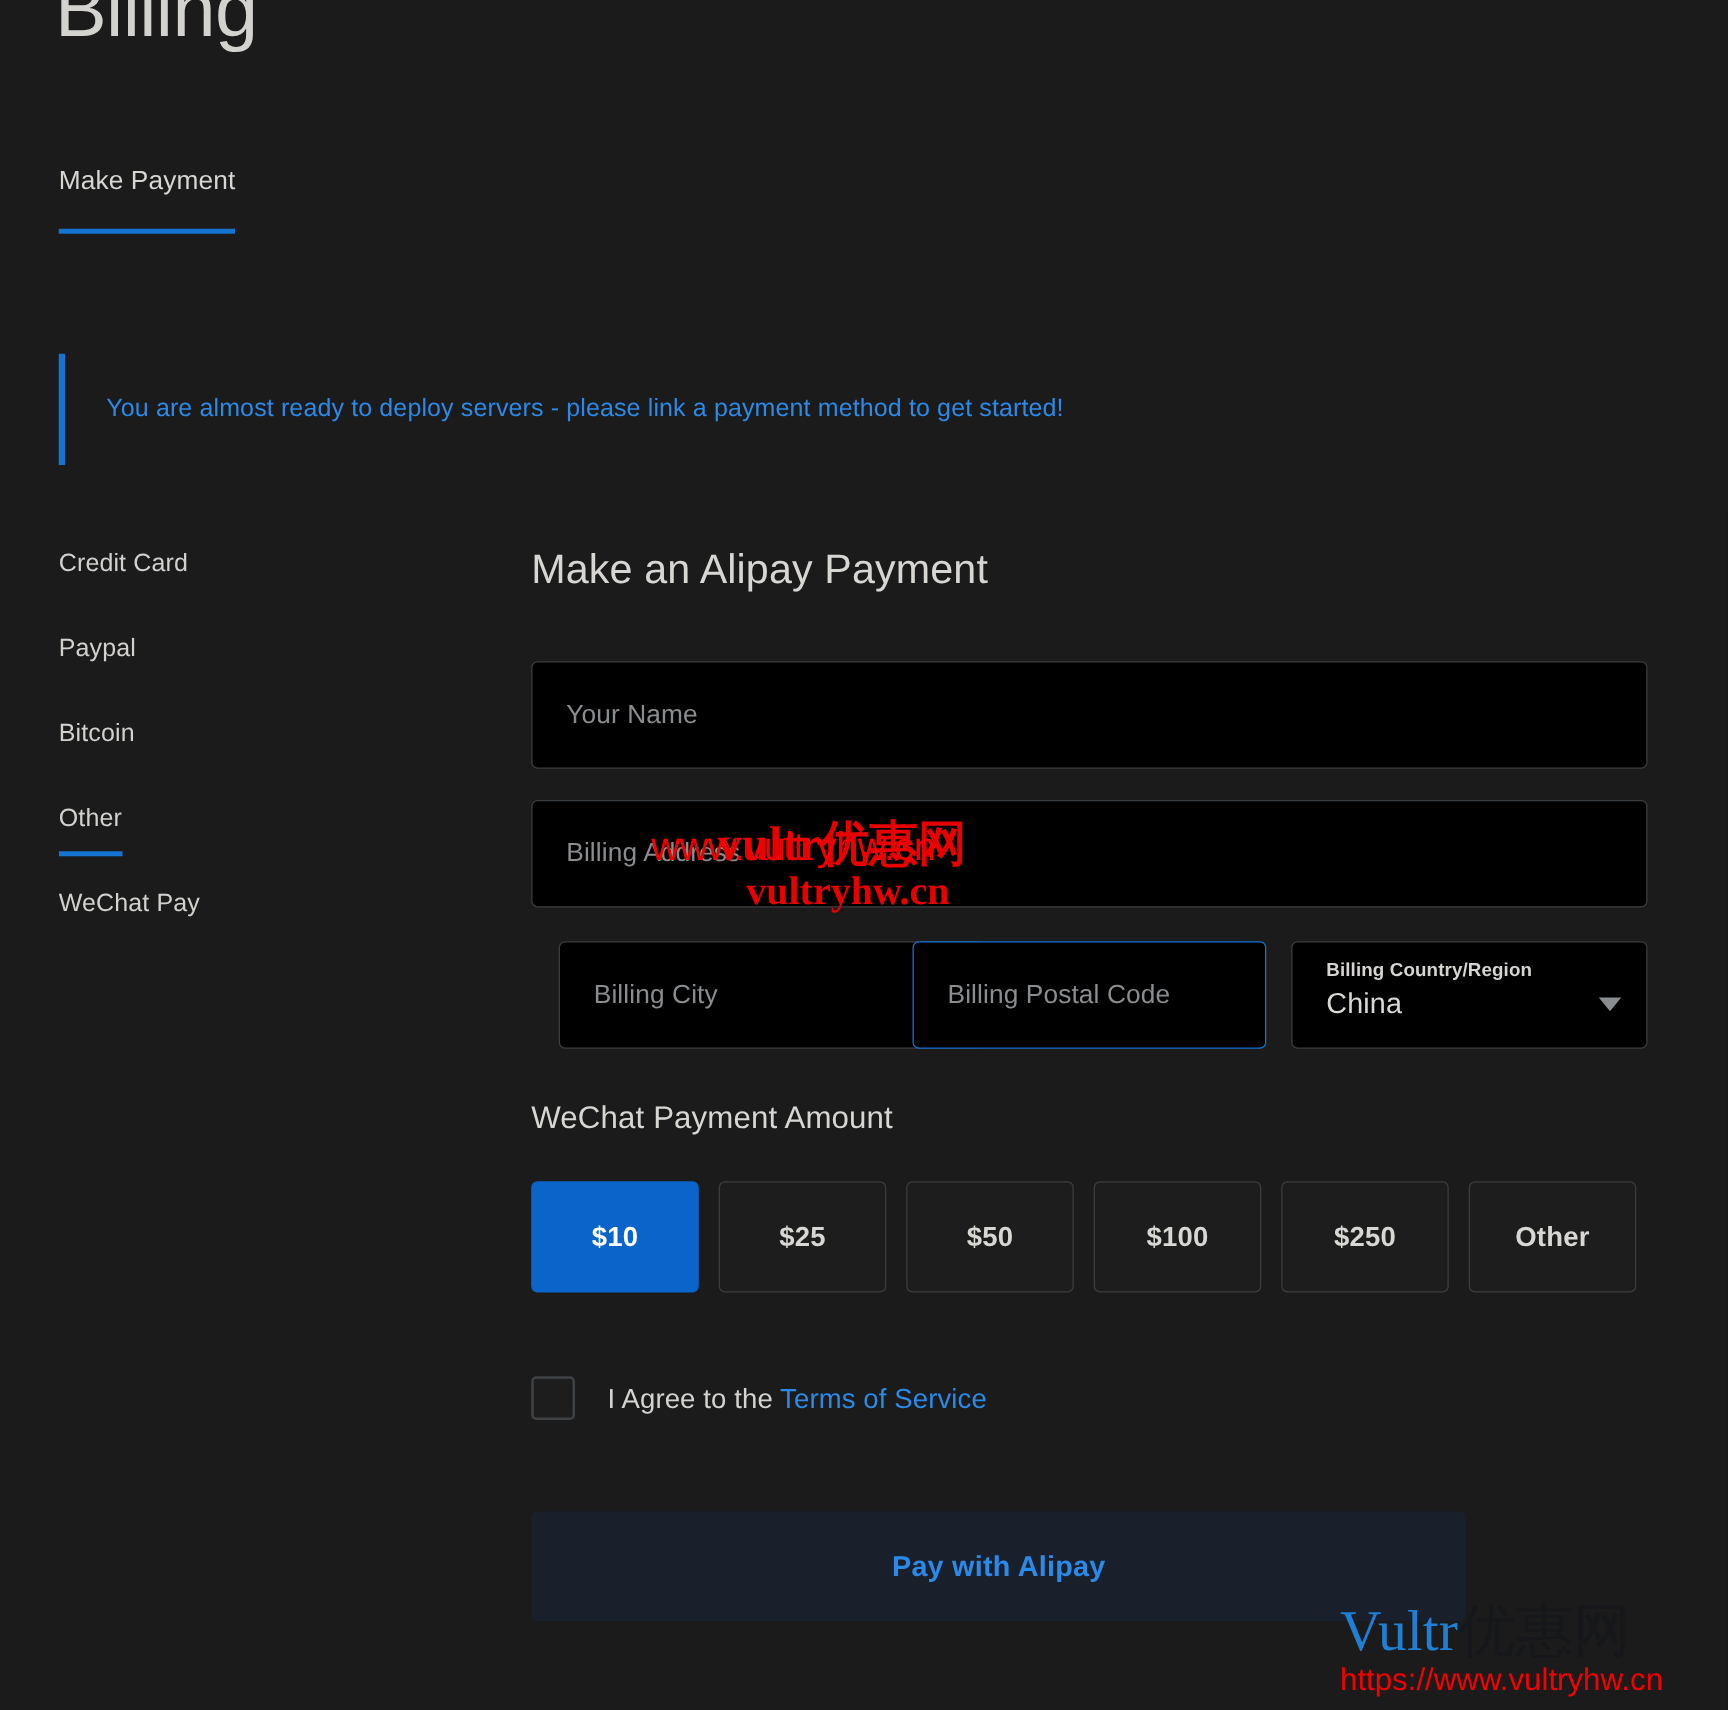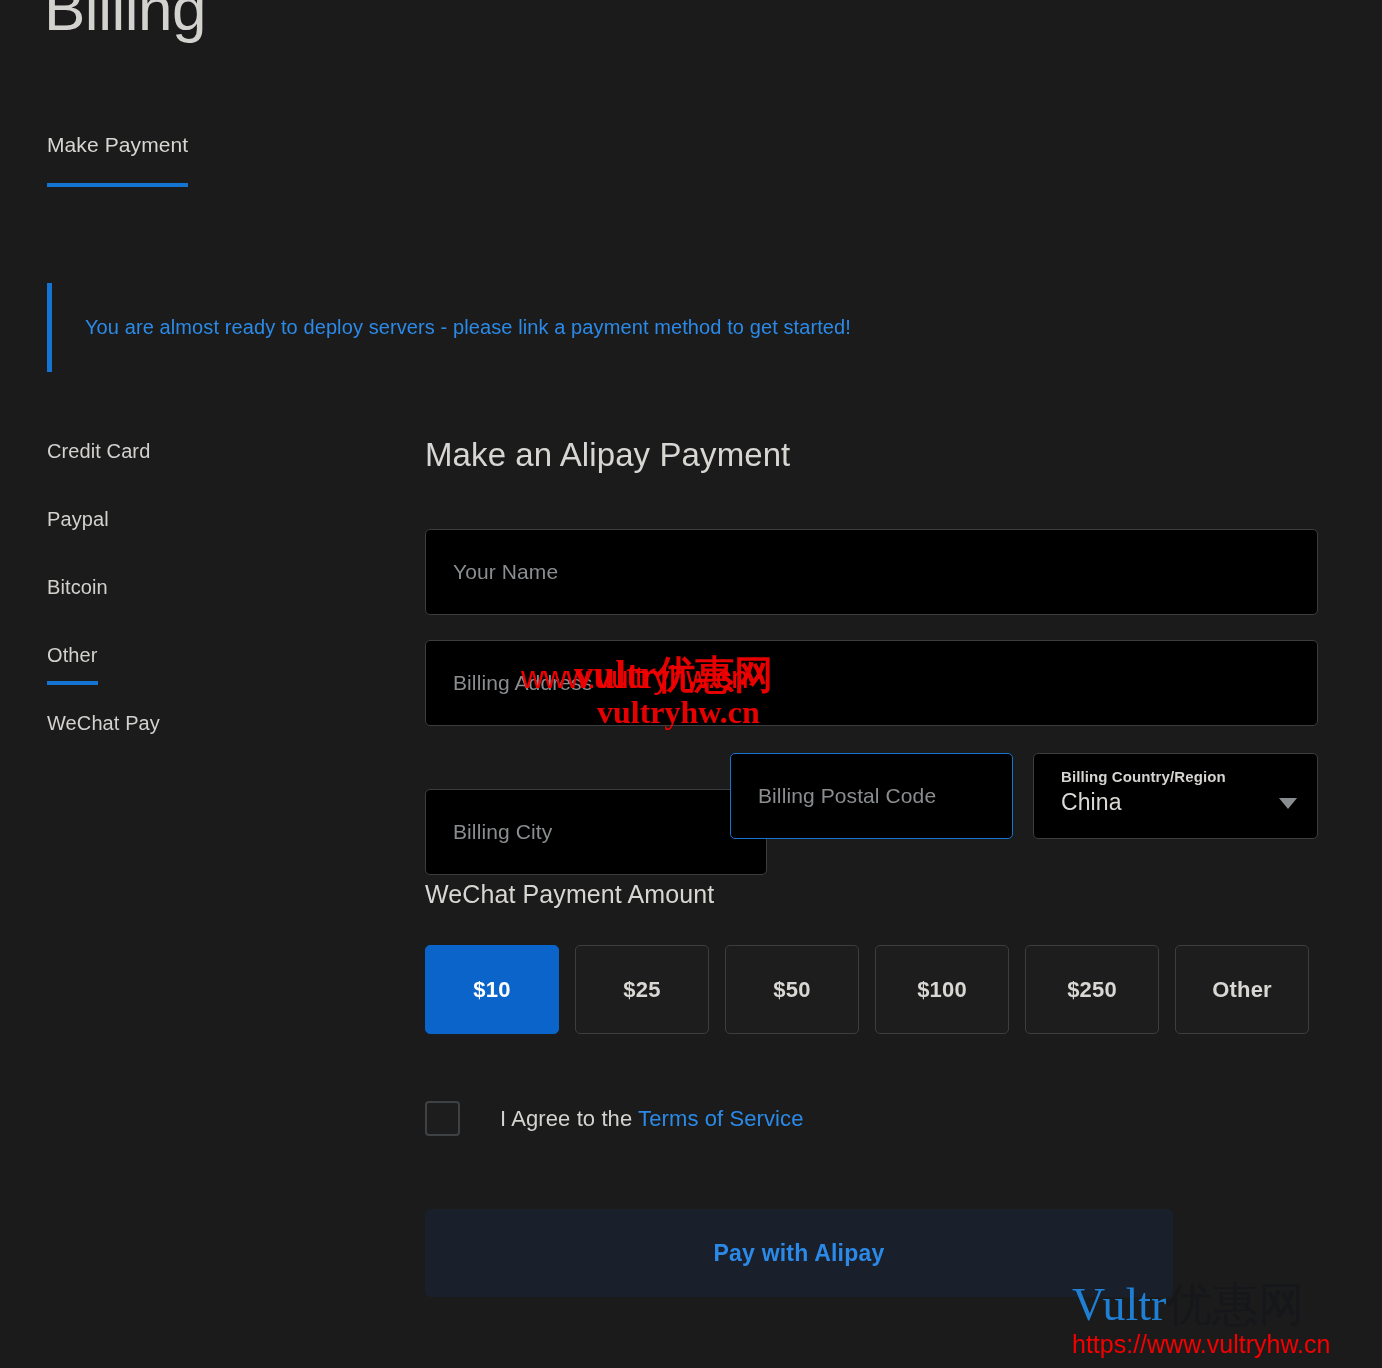--- a/index.html
+++ b/index.html
@@ -112,21 +112,21 @@
   }
   .field .ph {
     padding-left: 27px;
     font-size: 21px;
     color: #8a8d90;
     letter-spacing: 0.1px;
   }
 
   #field-name     { left: 425px; top: 529px; width: 893px; height: 86px; }
   #field-address  { left: 425px; top: 640px; width: 893px; height: 86px; }
-  #field-city     { left: 425px; top: 753px; width: 342px; height: 86px; margin-top: 36px; }
+  #field-city     { left: 447px; top: 753px; width: 342px; height: 86px; }
   #field-postal   { left: 730px; top: 753px; width: 283px; height: 86px;
                     border-color: #1573d1; }
   #field-country  { left: 1033px; top: 753px; width: 285px; height: 86px;
                     display: block; padding: 14px 27px 0 27px; }
 
   .country-label {
     font-size: 15px;
     font-weight: bold;
     color: #d5d4d1;
     letter-spacing: 0.1px;
@@ -194,21 +194,21 @@
   }
   .checkbox {
     width: 35px;
     height: 35px;
     border: 2px solid #3f4245;
     border-radius: 4px;
     background: #1d1d1d;
     cursor: pointer;
   }
   .terms-text {
-    margin-left: 40px;
+    margin-left: 26px;
     font-size: 22px;
     color: #d4d3d0;
     letter-spacing: 0.1px;
   }
   .terms-link {
     color: #2b8ae8;
     text-decoration: none;
     cursor: pointer;
   }
 

